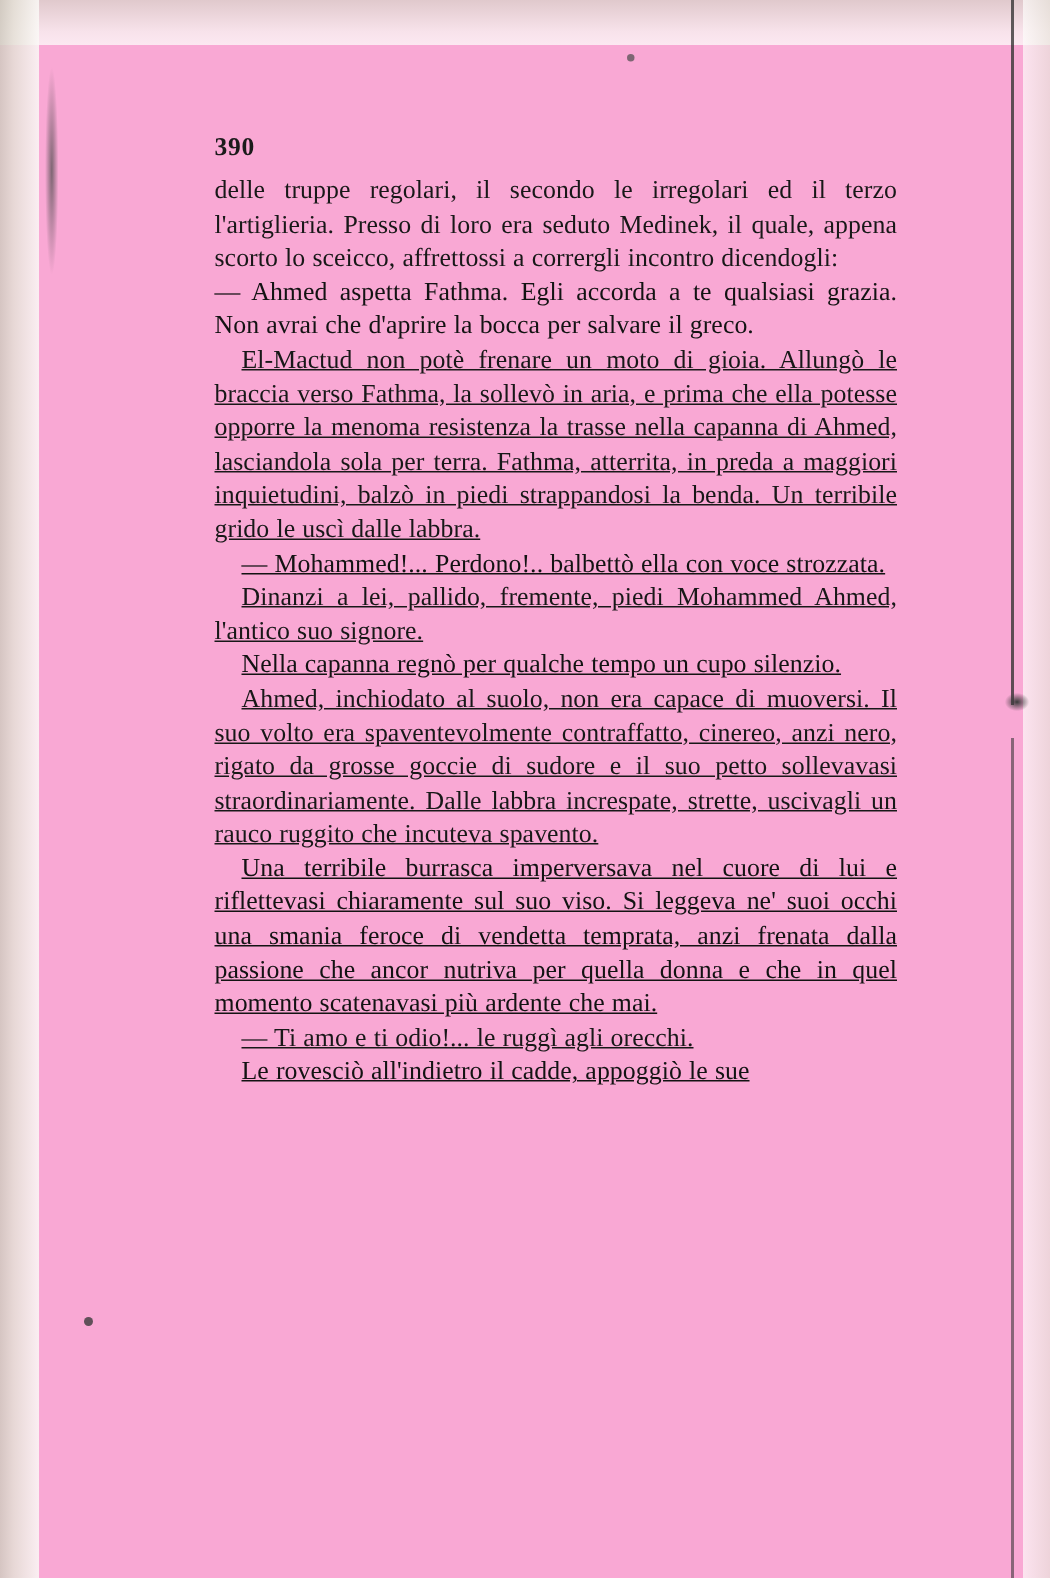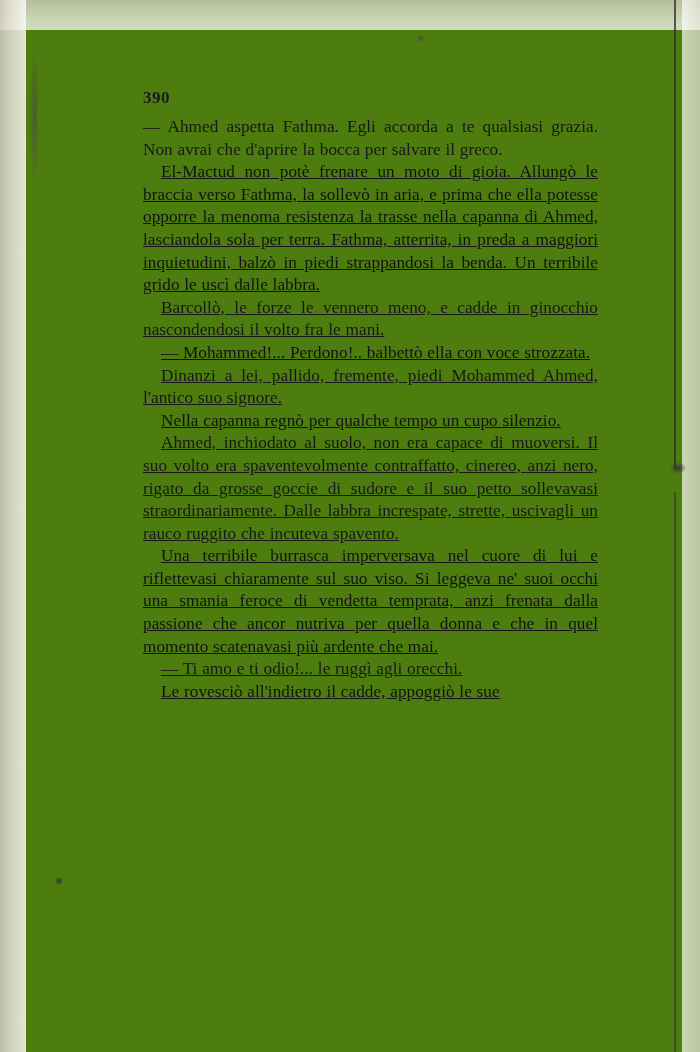--- a/index.html
+++ b/index.html
@@ -4,21 +4,21 @@
 <style>
   html, body {
     margin: 0;
     padding: 0;
     background: #ffffff;
   }
   .page {
     position: relative;
     width: 700px;
     height: 1052px;
-    background: #4d7c0f;
+    background: #f9a8d4;
     overflow: hidden;
     font-family: "Liberation Serif", serif;
   }
 
   
   .edge-left {
     position: absolute;
     left: 0; top: 0;
     width: 26px; height: 1052px;
     background: linear-gradient(to right, #cfcabf 0%, #e4e0d6 35%, #fbfaf7 100%);
@@ -128,23 +128,23 @@
   <div class="rule-right"></div>
   <div class="rule-right2"></div>
   <div class="blot-a"></div>
   <div class="blot-b"></div>
   <div class="blot-c"></div>
   <div class="blot-d"></div>
 
   <div class="content">
     <div class="folio">390</div>
 
+    <p class="para noindent">delle truppe regolari, il secondo le irregolari ed il terzo l'artiglieria. Presso di loro era seduto Medinek, il quale, appena scorto lo sceicco, affrettossi a corrergli incontro dicendogli:</p>
     <p class="para noindent">— Ahmed aspetta Fathma. Egli accorda a te qualsiasi grazia. Non avrai che d'aprire la bocca per salvare il greco.</p>
     <p class="para indent">El-Mactud non potè frenare un moto di gioia. Allungò le braccia verso Fathma, la sollevò in aria, e prima che ella potesse opporre la menoma resistenza la trasse nella capanna di Ahmed, lasciandola sola per terra. Fathma, atterrita, in preda a maggiori inquietudini, balzò in piedi strappandosi la benda. Un terribile grido le uscì dalle labbra.</p>
-    <p class="para indent">Barcollò, le forze le vennero meno, e cadde in ginocchio nascondendosi il volto fra le mani.</p>
     <p class="para indent">— Mohammed!... Perdono!.. balbettò ella con voce strozzata.</p>
     <p class="para indent">Dinanzi a lei, pallido, fremente, piedi Mohammed Ahmed, l'antico suo signore.</p>
     <p class="para indent">Nella capanna regnò per qualche tempo un cupo silenzio.</p>
     <p class="para indent">Ahmed, inchiodato al suolo, non era capace di muoversi. Il suo volto era spaventevolmente contraffatto, cinereo, anzi nero, rigato da grosse goccie di sudore e il suo petto sollevavasi straordinariamente. Dalle labbra increspate, strette, uscivagli un rauco ruggito che incuteva spavento.</p>
     <p class="para indent">Una terribile burrasca imperversava nel cuore di lui e riflettevasi chiaramente sul suo viso. Si leggeva ne' suoi occhi una smania feroce di vendetta temprata, anzi frenata dalla passione che ancor nutriva per quella donna e che in quel momento scatenavasi più ardente che mai.</p>
     <p class="para indent">— Ti amo e ti odio!... le ruggì agli orecchi.</p>
     <p class="para indent">Le rovesciò all'indietro il cadde, appoggiò le sue</p>
   </div>
 
 </div>

